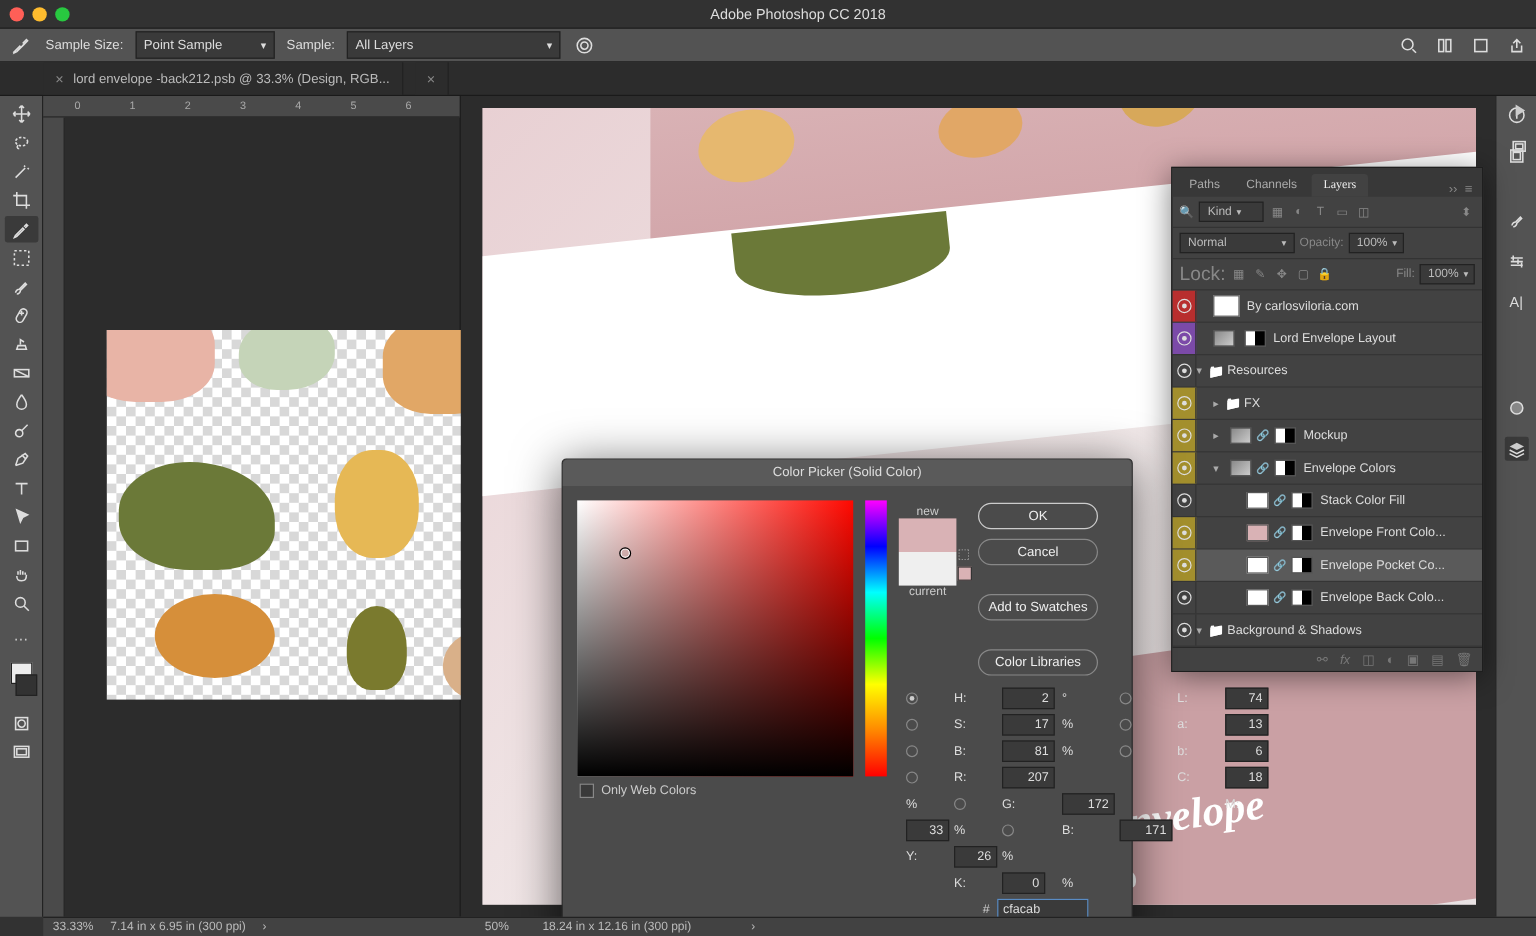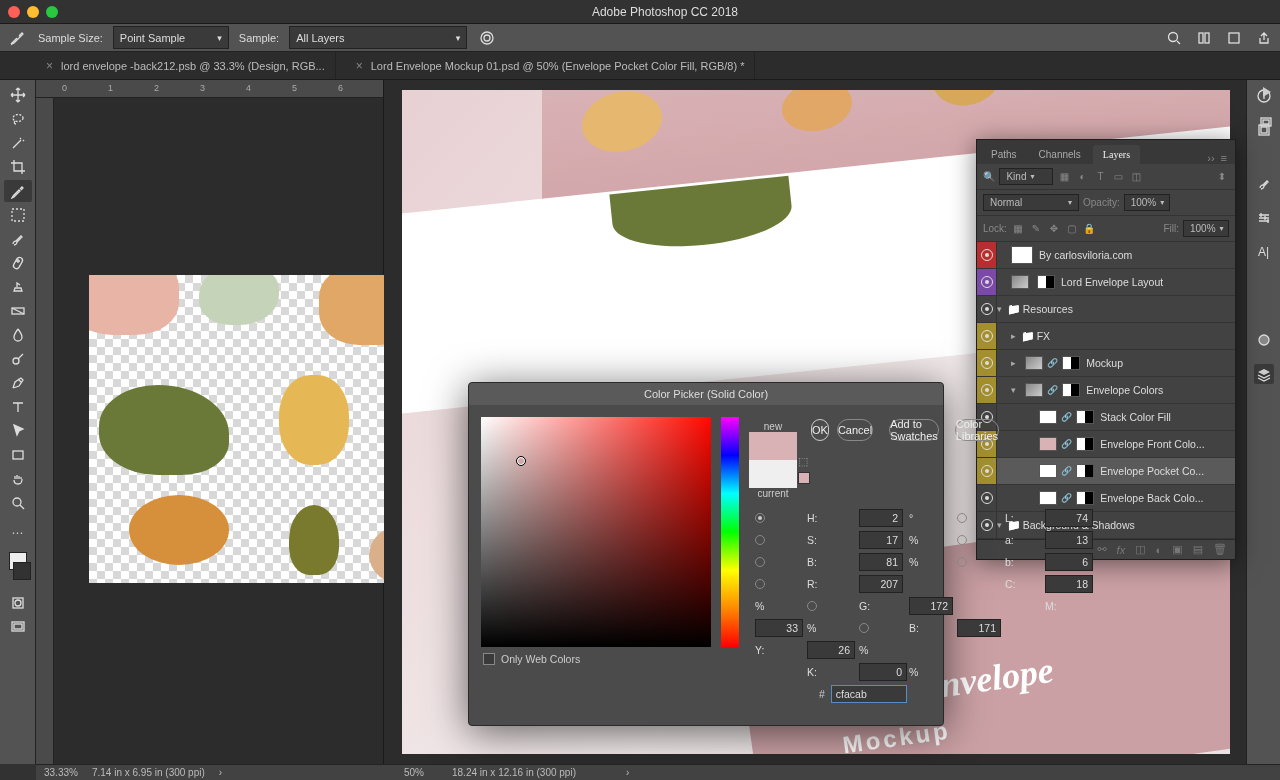--- a/index.html
+++ b/index.html
@@ -81,28 +81,28 @@
 
 .dialog { position:absolute; left:468px; top:382px; width:476px; background:#4b4b4b; border:1px solid #2a2a2a; box-shadow: 0 6px 40px rgba(0,0,0,0.6); border-radius:4px;}
 .dlg-title { height:22px; display:flex; align-items:center; justify-content:center; background:#5a5a5a; font-size:11px; color:#ddd; border-top-left-radius:4px; border-top-right-radius:4px;}
 .dlg-body { display:flex; padding: 12px; gap:10px;}
 .satval { width:230px; height:230px; position:relative; background: linear-gradient(to top, #000, transparent), linear-gradient(to right, #fff, hsl(2,100%,50%));}
 .satval .cursor { position:absolute; width:10px; height:10px; border:1px solid #000; border-radius:50%; box-shadow: inset 0 0 0 1px #fff; }
 .hue { width:18px; height:230px; background: linear-gradient(to bottom, #f0f, #00f, #0ff, #0f0, #ff0, #f80, #f00);}
 .swatch-col { display:flex; flex-direction:column; align-items:center; gap:0px; padding-top:4px;}
 .swatch-col .lbl { font-size:10px; color:#ccc;}
 .sw { width:48px; height:28px;}
-.dlg-buttons { display:flex; flex-direction:row; gap:8px; width:108px; align-items:center; padding-top:2px;}
+.dlg-buttons { display:flex; flex-direction:column; gap:8px; width:108px; align-items:center; padding-top:2px;}
 .btn { width:100px; height:22px; border:1px solid #888; border-radius:12px; background:transparent; color:#eee; font-size:11px; display:flex; align-items:center; justify-content:center;}
 .btn.primary { border:1.5px solid #ccc; }
 .channels { display:grid; grid-template-columns: auto auto 46px auto auto 36px auto; gap:4px 4px; align-items:center; font-size:10.5px; color:#ddd; padding:2px 10px 4px 6px;}
 .channels .r { width:10px; height:10px; border:1px solid #888; border-radius:50%; display:inline-flex; align-items:center; justify-content:center;}
 .channels .r.on::after { content:""; width:4px; height:4px; background:#ccc; border-radius:50%;}
 .channels input { width:44px; height:18px; background:#3a3a3a; border:1px solid #222; color:#ddd; font-size:10.5px; padding:0 4px; text-align:right;}
-.channels .sm { width:48px;}
+.channels .sm { width:36px;}
 .hexrow { display:flex; align-items:center; gap:6px; padding: 0 10px 10px 6px; font-size:10.5px;}
 .hexrow input { width:76px; height:18px; background:#3a3a3a; border:1px solid #5a8cc4; color:#ddd; font-size:10.5px; padding:0 4px;}
 .webchk { display:flex; align-items:center; gap:6px; padding: 6px 0 0 2px; font-size:10.5px; color:#ccc;}
 .webchk .cb { width:12px; height:12px; border:1px solid #888; background:#3a3a3a;}
 
 
 .status { position:absolute; left:36px; right:0; bottom:0; height:16px; background:#424242; border-top:1px solid #222; display:flex; align-items:center; color:#bbb; font-size:10px; gap:14px; padding:0 8px;}
 .status .sep { width: 350px; }
 
 
@@ -167,21 +167,20 @@
     </div>
 </div>
 
 <div class="doctabs">
   <div class="doctab inactive">
     <span class="x">×</span>
     <span>lord envelope -back212.psb @ 33.3% (Design, RGB...</span>
   </div>
   <div class="doctab active" style="margin-left:10px">
     <span class="x">×</span>
-    <span>Lord Envelope Mockup 01.psd @ 50% (Envelope Pocket Color Fill, RGB/8) *</span>
   </div>
 </div>
 
 <div class="workspace">
 
   <div class="toolbox">
     <div class="tool">
         <svg width="16" height="16" viewBox="0 0 16 16">
           <path d="M8 1v14M1 8h14M8 1l-2 2M8 1l2 2M8 15l-2-2M8 15l2-2M1 8l2-2M1 8l2 2M15 8l-2-2M15 8l-2 2"></path>
         </svg>
@@ -416,21 +415,21 @@
         <span>Normal</span>
         <span style="margin-left:auto;font-size:8px">▾</span>
       </div>
     <span style="font-size:10px;color:#888">Opacity:</span>
     <div class="sel" style="width:46px">
         <span>100%</span>
         <span style="font-size:8px">▾</span>
       </div>
   </div>
   <div class="panel-ctlrow">
-    <span style="font-size:10px;color:#888">Lock:</span>
+    <span style="font-size:16px;color:#888">Lock:</span>
     <span class="mini-icon">▦</span>
     <span class="mini-icon">✎</span>
     <span class="mini-icon">✥</span>
     <span class="mini-icon">▢</span>
     <span class="mini-icon">🔒</span>
     <span style="flex:1"></span>
     <span style="font-size:10px;color:#888">Fill:</span>
     <div class="sel" style="width:46px">
         <span>100%</span>
         <span style="font-size:8px">▾</span>

